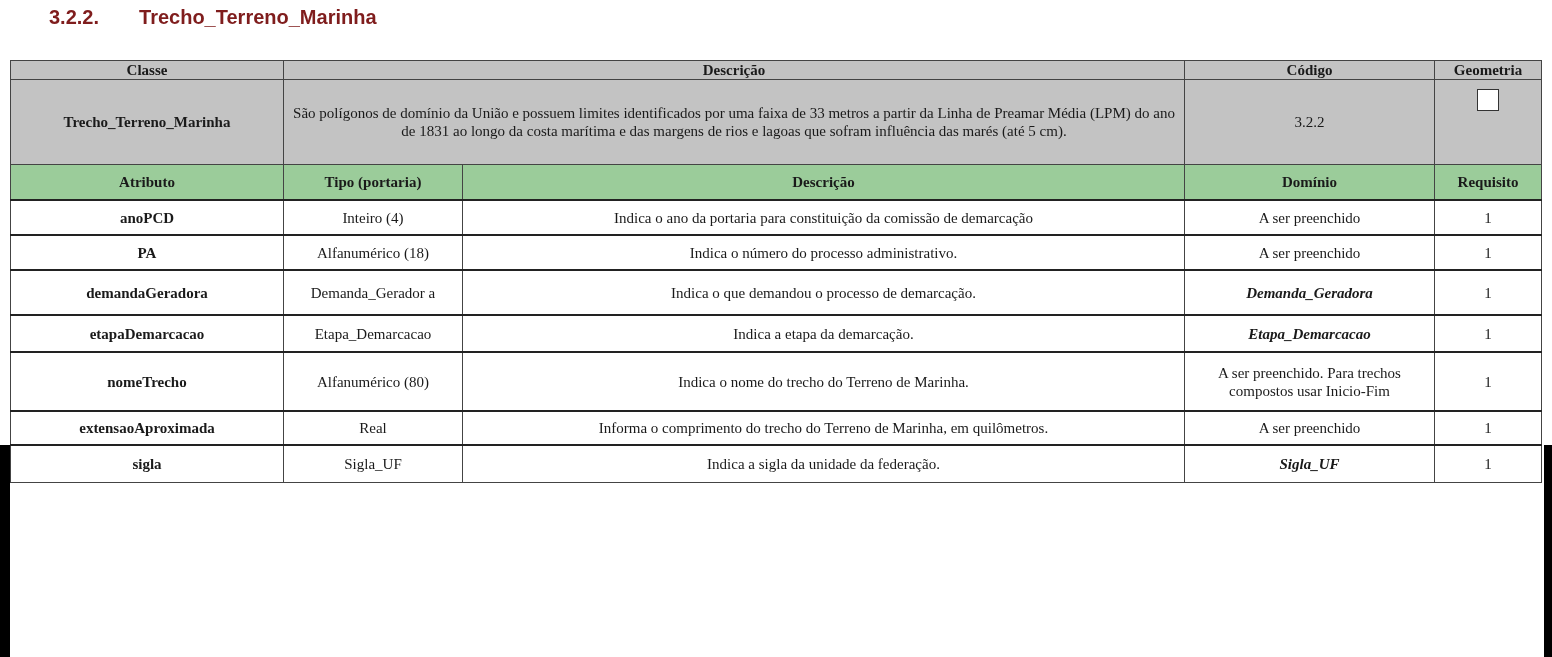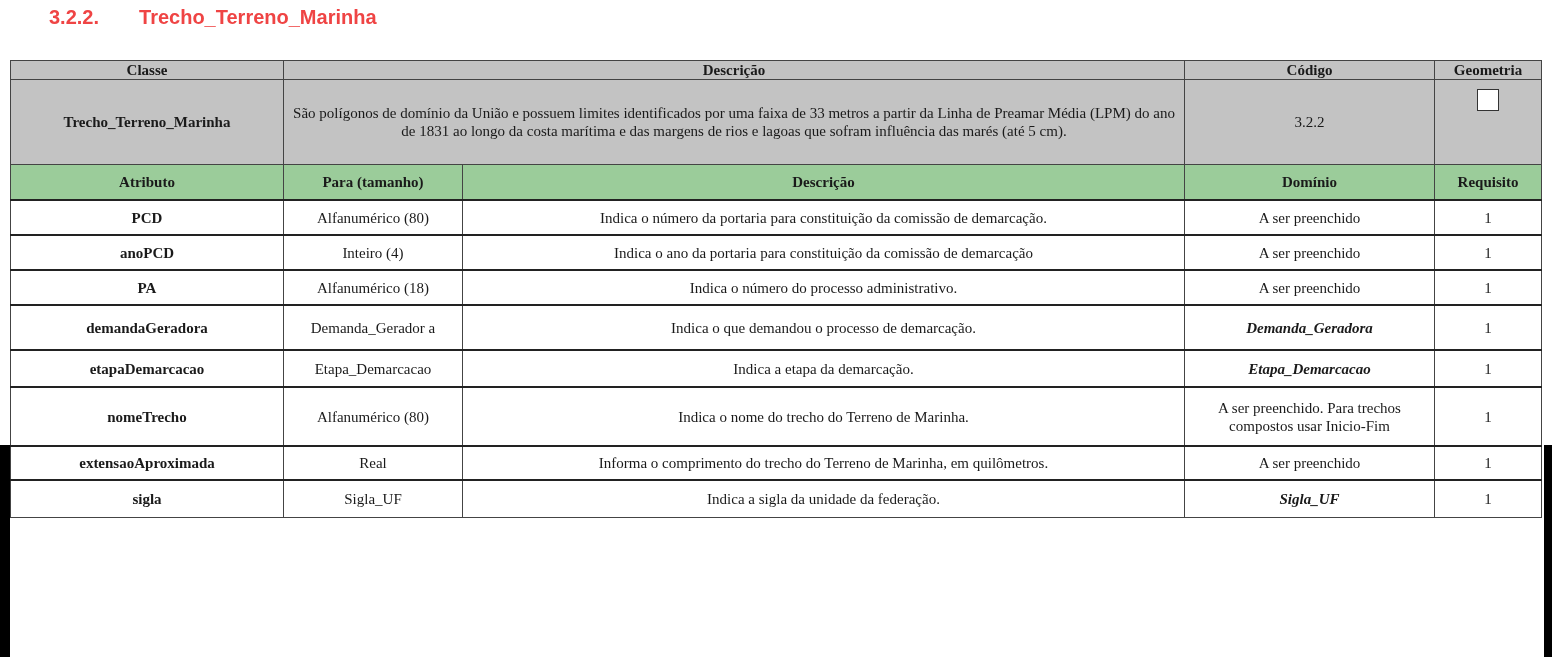--- a/index.html
+++ b/index.html
@@ -3,21 +3,21 @@
 <meta charset="utf-8">
 <style>
   html, body { margin:0; padding:0; }
   body {
     width:1552px; height:657px; overflow:hidden; position:relative;
     background:#ffffff;
     font-family:"Liberation Serif", serif; color:#1a1a1a;
   }
   .heading {
     position:absolute; left:49px; top:6px;
-    font-family:"Liberation Sans", sans-serif; font-weight:bold; font-size:20px; color:#ef4444;
+    font-family:"Liberation Sans", sans-serif; font-weight:bold; font-size:20px; color:#7f1d1d;
     display:flex; gap:40px;
   }
   .black-bar-left { position:absolute; left:0; top:445px; width:10px; height:212px; background:#000; }
   .black-bar-right { position:absolute; left:1544px; top:445px; width:8px; height:212px; background:#000; }
 
   table.spec {
     position:absolute; left:10px; top:60px;
     border-collapse:collapse; table-layout:fixed;
     width:1531px; font-size:15px;
   }
@@ -64,34 +64,27 @@
     <tr class="row-class-body gray">
       <td class="attr-name">Trecho_Terreno_Marinha</td>
       <td colspan="2">São polígonos de domínio da União e possuem limites identificados por uma faixa de 33 metros a partir da Linha de Preamar Média (LPM) do ano de 1831 ao longo da costa marítima e das margens de rios e lagoas que sofram influência das marés (até 5 cm).</td>
       <td>3.2.2</td>
       <td>
         <span class="geom-box"></span>
       </td>
     </tr>
     <tr class="row-attr-head green">
       <th>Atributo</th>
-      <th>Para (tamanho)</th>
+      <th>Tipo (portaria)</th>
       <th>Descrição</th>
       <th>Domínio</th>
       <th>Requisito</th>
     </tr>
   </tbody>
   <tbody class="attrs" id="attr-body">
-      <tr style="height: 35px;">
-        <td class="attr-name">PCD</td>
-        <td style="word-break: break-all;">Alfanumérico (80)</td>
-        <td>Indica o número da portaria para constituição da comissão de demarcação.</td>
-        <td>A ser preenchido</td>
-        <td>1</td>
-      </tr>
       <tr style="height: 35px;">
         <td class="attr-name">anoPCD</td>
         <td>Inteiro (4)</td>
         <td>Indica o ano da portaria para constituição da comissão de demarcação</td>
         <td>A ser preenchido</td>
         <td>1</td>
       </tr>
       <tr style="height: 35px;">
         <td class="attr-name">PA</td>
         <td style="word-break: break-all;">Alfanumérico (18)</td>

